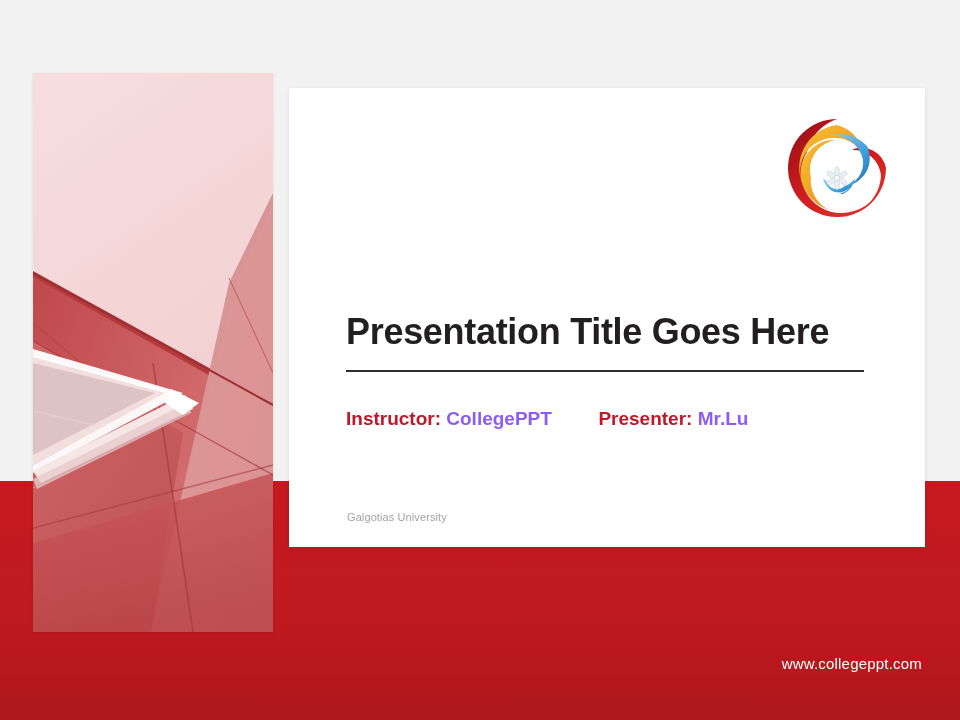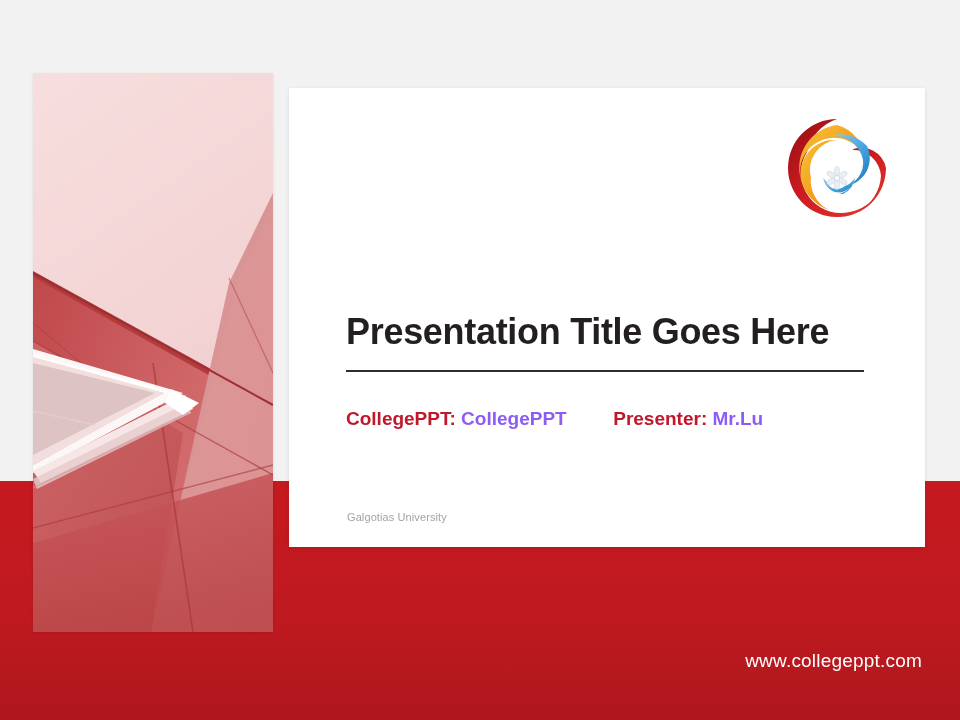--- a/index.html
+++ b/index.html
@@ -28,21 +28,21 @@
     width: 960px;
     height: 239px;
     background: #c3191f;
     background: linear-gradient(180deg, #c5191f 0%, #bf1a20 55%, #ae171c 100%);
   }
   .band-url {
     position: absolute;
     right: 38px;
     bottom: 48px;
     color: #ffffff;
-    font-size: 19px;
+    font-size: 15px;
     letter-spacing: 0.2px;
     white-space: nowrap;
   }
 
   
   .photo-panel {
     position: absolute;
     left: 33px;
     top: 73px;
     width: 240px;
@@ -231,21 +231,21 @@
         <circle r="2.6" fill="#ffffff" stroke="#b9c6d0" stroke-width="0.6"></circle>
       </g>
     </svg>
 
     <div class="title-block">
       <h1 class="slide-title">Presentation Title Goes Here</h1>
       <div class="title-rule"></div>
     </div>
 
     <div class="credits">
-      <span class="credit-label">CollegePPT:</span>
+      <span class="credit-label">Instructor:</span>
       <span class="credit-value">CollegePPT</span>
       <span class="credit-gap"></span>
       <span class="credit-label">Presenter:</span>
       <span class="credit-value">Mr.Lu</span>
     </div>
 
     <div class="card-footer">Galgotias University</div>
   </div>
 
 </div>

